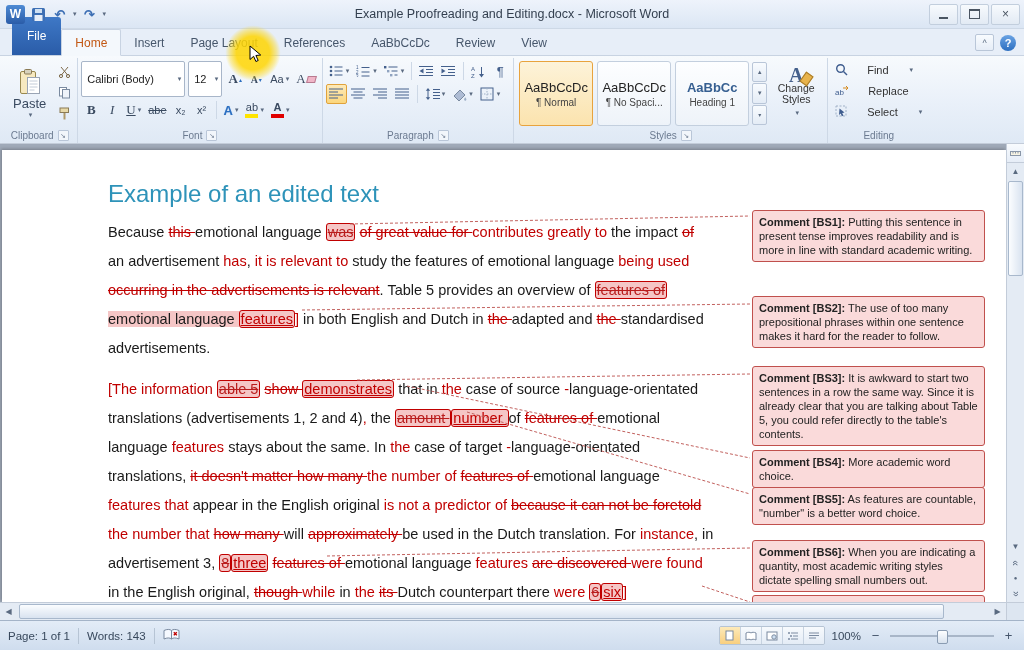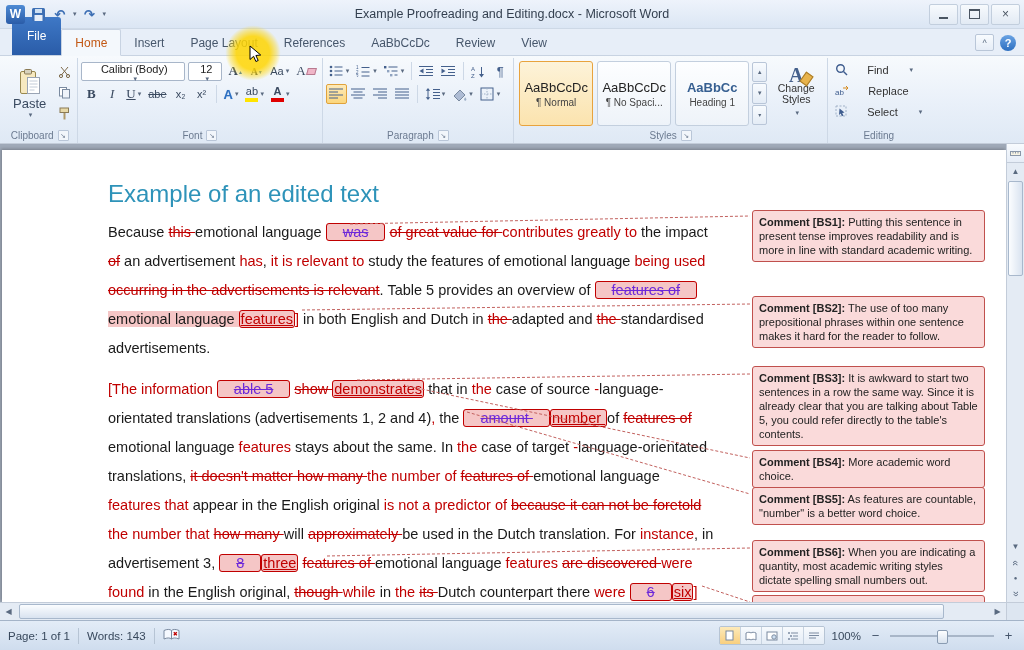--- a/index.html
+++ b/index.html
@@ -44,22 +44,22 @@
   .rgc.row{flex-direction:row;}
   .rgl{height:14px;font-size:10px;color:#6b7a90;display:flex;align-items:center;justify-content:center;gap:4px;}
   .launcher{font-size:7px;border:1px solid #b9c6d8;width:9px;height:9px;line-height:9px;text-align:center;
     color:#6b7a90;border-radius:1px;background:#f2f6fb;}
   .frow{display:flex;align-items:center;gap:1px;margin:2px 0 1px;}
   .sbtn{min-width:20px;height:20px;display:inline-flex;align-items:center;justify-content:center;
     border:1px solid transparent;border-radius:2px;font-size:12px;color:#3a4a60;padding:0 2px;box-sizing:border-box;}
   .sbtn.on{background:linear-gradient(#fdeaba,#fbd67c);border-color:#e0a23c;}
   .vsep{width:1px;height:18px;background:#cdd8e6;margin:0 3px;}
   .dd{font-size:7px;color:#5a6a80;font-style:normal;margin-left:2px;}
-  .combo{background:#fff;border:1px solid #a8b6c9;border-radius:2px;height:19px;display:flex;align-items:center;
-    font-size:11px;padding:0 3px 0 5px;color:#222;box-sizing:border-box;flex-direction:column;}
+  .combo{background:#fff;border:1px solid #a8b6c9;border-radius:2px;height:36px;display:flex;align-items:center;
+    font-size:11px;padding:0 3px 0 5px;color:#222;box-sizing:border-box;}
   .fname{width:104px;justify-content:space-between;}
   .fsize{width:34px;justify-content:space-between;margin:0 2px;}
   .ga{font-family:"Liberation Serif",serif;font-size:13px;}
   .ga.sm{font-size:10px;}
   .tinyarr{font-size:6px;color:#2d6fc0;font-style:normal;margin-left:1px;}
   .glyph-b{font-family:"Liberation Serif",serif;font-weight:bold;font-size:13px;}
   .glyph-i{font-family:"Liberation Serif",serif;font-style:italic;font-size:13px;}
   .glyph-u{font-family:"Liberation Serif",serif;text-decoration:underline;font-size:13px;}
   .strike{text-decoration:line-through;font-size:11px;}
   .subsup{font-size:11px;}
@@ -95,21 +95,21 @@
   .docmain{flex:1;position:relative;overflow:hidden;}
   .docpage{position:absolute;left:2px;top:6px;right:0;bottom:0;background:#fff;overflow:hidden;box-shadow:-1px -1px 3px rgba(0,0,0,.25);}
   .dochead{margin:30px 0 10px 106px;font-size:24px;font-weight:500;color:#2e93b9;}
   .doctext{margin:0 0 0 106px;width:606px;}
   .docpara{margin:0 0 12px;font-size:14.5px;line-height:29px;color:#1a1a1a;}
   .r-n{}
   .r-i{color:#c00000;}
   .r-d{color:#c00000;text-decoration:line-through;}
   .r-nh{background:#f5c6c6;}
   .r-ib{color:#c00000;text-decoration:underline;background:#f5c6c6;border:1px solid #c00000;border-radius:3px;padding:0 1px;}
-  .r-db{color:#6d28d9;text-decoration:line-through;background:#f5c6c6;border:1px solid #c00000;border-radius:3px;padding:0 16px;}
+  .r-db{color:#b91c1c;text-decoration:line-through;background:#f5c6c6;border:1px solid #c00000;border-radius:3px;padding:0 1px;}
   .r-bk{color:#c00000;}
   .connectors{position:absolute;left:0;top:0;width:100%;height:100%;pointer-events:none;}
   .comment{position:absolute;left:750px;width:233px;background:#fadada;border:1px solid #c0504d;border-radius:3px;
     padding:4px 6px;font-size:11px;line-height:14px;color:#222;box-sizing:border-box;}
   .comment b{font-weight:bold;}
   .c0{top:60px}.c1{top:146px}.c2{top:216px}.c3{top:300px}.c4{top:337px}.c5{top:390px}.c6{top:445px}
 
   
   .vscroll{width:17px;display:flex;flex-direction:column;background:#e4ebf4;border-left:1px solid #c3ccd9;flex:0 0 auto;}
   .rulerbtn{height:18px;display:flex;align-items:center;justify-content:center;border-bottom:1px solid #c3ccd9;

